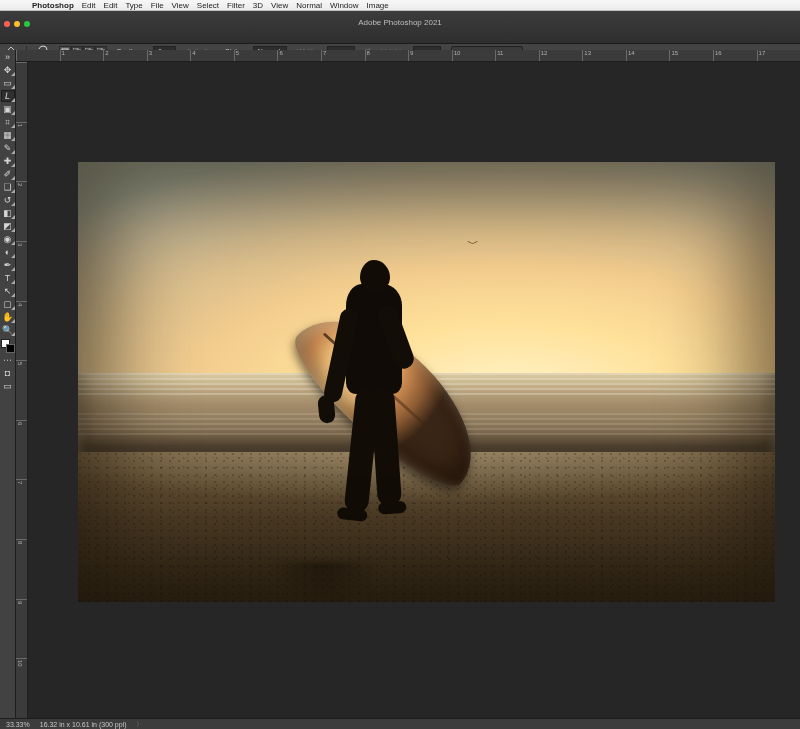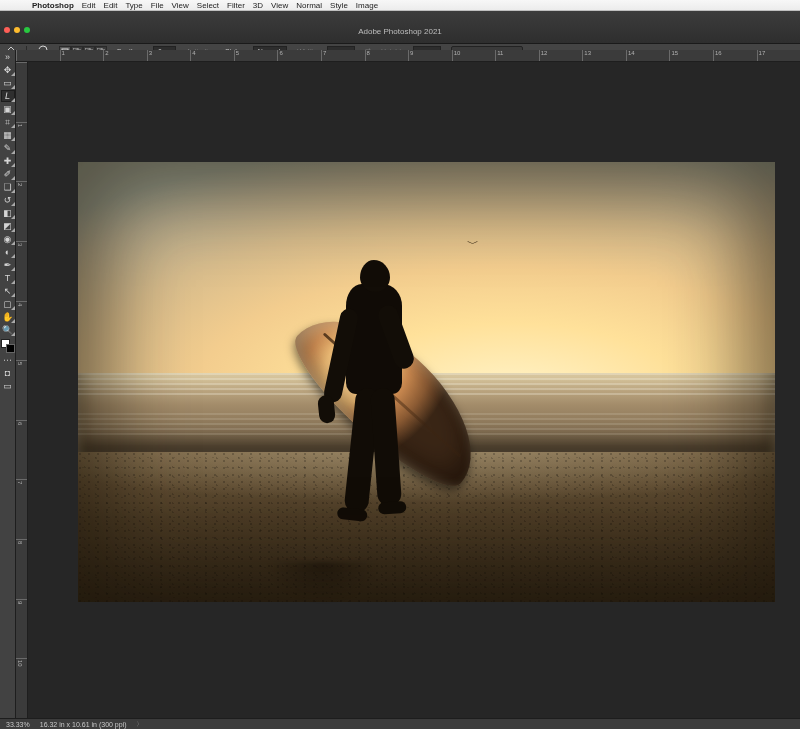--- a/index.html
+++ b/index.html
@@ -4,21 +4,21 @@
 <style>
 * { margin: 0; padding: 0; box-sizing: border-box; font-family: -apple-system, "Segoe UI", Arial, sans-serif; }
 body { width: 800px; height: 729px; background: #323232; color: #ccc; font-size: 10px; overflow: hidden; position: relative; }
 
 
 .mac-menu { height: 11px; background: linear-gradient(#f7f7f7,#ececec); display: flex; align-items: center; padding: 0 4px; gap: 8px; font-size: 8px; color: #222; border-bottom: 1px solid #bfbfbf; }
 .mac-menu .apple { font-size: 9px; }
 .mac-menu .bold { font-weight: 700; margin-left: 20px; }
 
 
-.title-bar { height: 12px; background: linear-gradient(#3c3c3c,#2e2e2e); display: flex; align-items: flex-start; padding: 16px 4px; position: relative; border-bottom: 1px solid #1a1a1a; }
+.title-bar { height: 12px; background: linear-gradient(#3c3c3c,#2e2e2e); display: flex; align-items: flex-end; padding: 16px 4px; position: relative; border-bottom: 1px solid #1a1a1a; }
 .traffic { display: flex; gap: 4px; }
 .traffic span { width: 6px; height: 6px; border-radius: 50%; display: inline-block; }
 .tl-red { background: #ff5f57; } .tl-yellow { background: #febc2e; } .tl-green { background: #28c840; }
 .title-text { position: absolute; left: 50%; transform: translateX(-50%); font-size: 8px; color: #bdbdbd; }
 
 
 .options-bar { height: 15px; background: #444; border-bottom: 1px solid #222; display: flex; align-items: center; gap: 10px; padding: 0 6px; font-size: 7px; color: #c8c8c8; }
 .options-bar .home { width: 10px; height: 10px; display: inline-flex; align-items: center; justify-content: center; }
 .options-bar .sep { width: 1px; height: 10px; background: #2a2a2a; }
 .options-bar .lasso-ico { width: 12px; height: 12px; display: inline-flex; align-items: center; justify-content: center; }
@@ -112,21 +112,21 @@
   <span>Edit</span>
   <span>Edit</span>
   <span>Type</span>
   <span>File</span>
   <span>View</span>
   <span>Select</span>
   <span>Filter</span>
   <span>3D</span>
   <span>View</span>
   <span>Normal</span>
-  <span>Style</span>
+  <span>Window</span>
   <span>Image</span>
 </div>
 
 <div class="title-bar">
   <div class="traffic">
     <span class="tl-red"></span>
     <span class="tl-yellow"></span>
     <span class="tl-green"></span>
   </div>
   <div class="title-text">Adobe Photoshop 2021</div>

